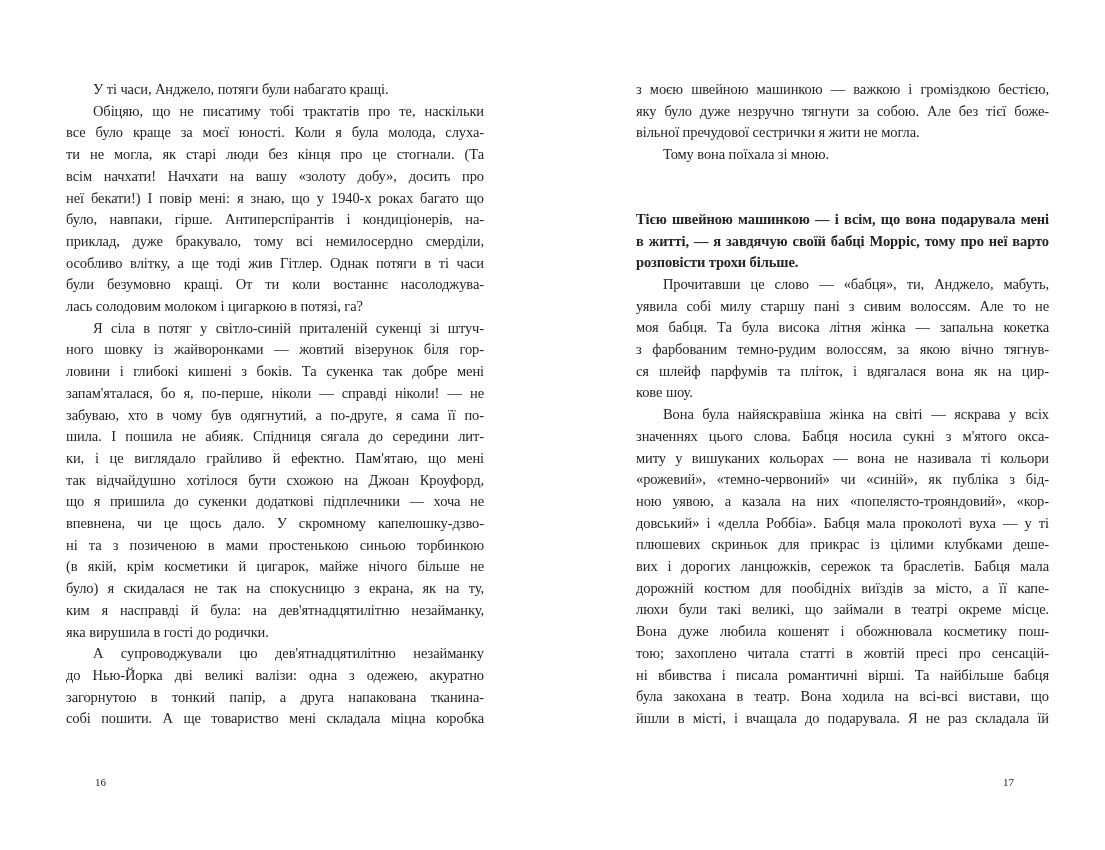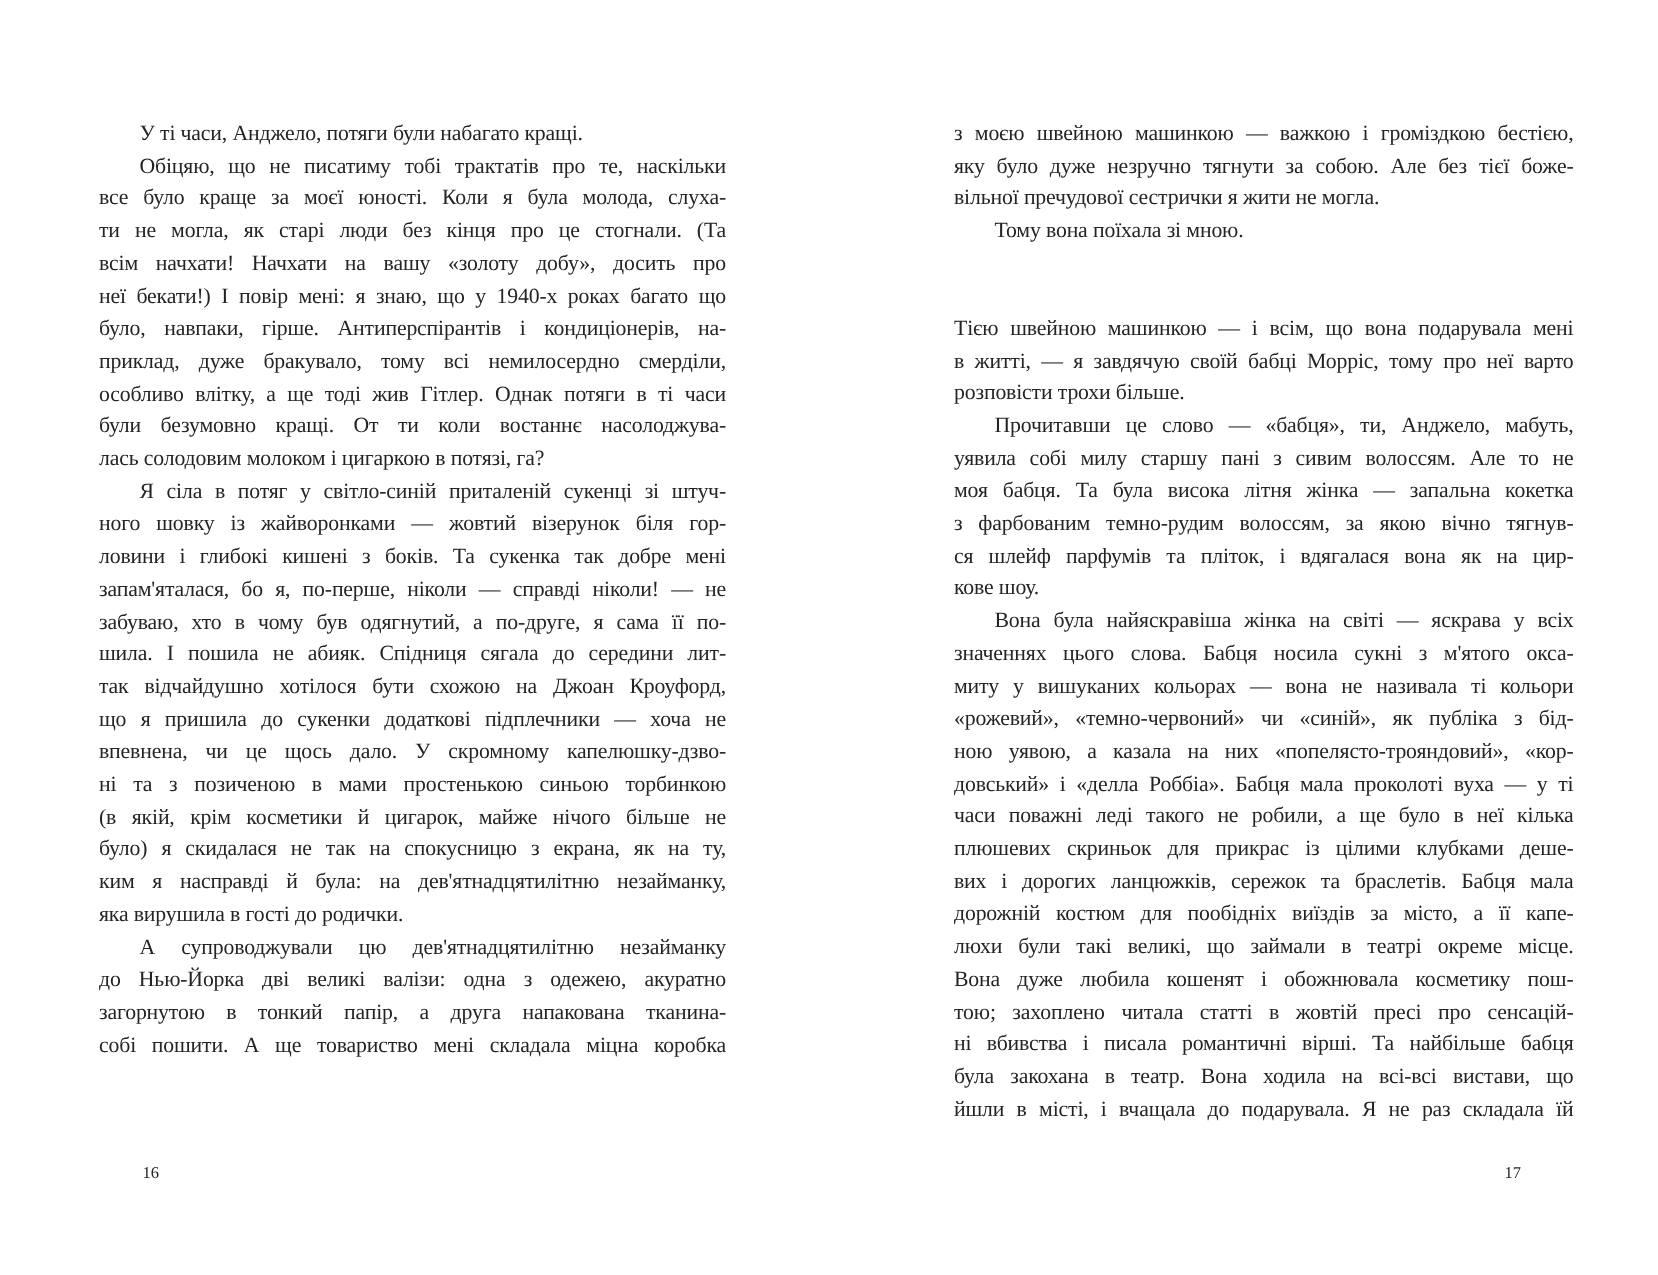--- a/index.html
+++ b/index.html
@@ -38,20 +38,21 @@
   .page-right .text-block {
     left: 68px;
     width: 413px;
     margin-left: 16px;
   }
   .paragraph {
     margin: 0;
   }
   .paragraph.gap-before {
     margin-top: 43px;
+    font-weight: bold;
   }
   .line {
     font-size: 14.5px;
     line-height: 21.7px;
     letter-spacing: -0.1px;
     text-align: justify;
     text-align-last: justify;
     -moz-text-align-last: justify;
   }
   .line.indent {
@@ -96,20 +97,21 @@
           <div class="line">були безумовно кращі. От ти коли востаннє насолоджува-</div>
           <div class="line end">лась солодовим молоком і цигаркою в потязі, га?</div>
         </div>
         <div class="paragraph">
           <div class="line indent">Я сіла в потяг у світло-синій приталеній сукенці зі штуч-</div>
           <div class="line">ного шовку із жайворонками — жовтий візерунок біля гор-</div>
           <div class="line">ловини і глибокі кишені з боків. Та сукенка так добре мені</div>
           <div class="line">запам'яталася, бо я, по-перше, ніколи — справді ніколи! — не</div>
           <div class="line">забуваю, хто в чому був одягнутий, а по-друге, я сама її по-</div>
           <div class="line">шила. І пошила не абияк. Спідниця сягала до середини лит-</div>
+          <div class="line">ки, і це виглядало грайливо й ефектно. Пам'ятаю, що мені</div>
           <div class="line">так відчайдушно хотілося бути схожою на Джоан Кроуфорд,</div>
           <div class="line">що я пришила до сукенки додаткові підплечники — хоча не</div>
           <div class="line">впевнена, чи це щось дало. У скромному капелюшку-дзво-</div>
           <div class="line">ні та з позиченою в мами простенькою синьою торбинкою</div>
           <div class="line">(в якій, крім косметики й цигарок, майже нічого більше не</div>
           <div class="line">було) я скидалася не так на спокусницю з екрана, як на ту,</div>
           <div class="line">ким я насправді й була: на дев'ятнадцятилітню незайманку,</div>
           <div class="line end">яка вирушила в гості до родички.</div>
         </div>
         <div class="paragraph">
@@ -144,21 +146,20 @@
           <div class="line">ся шлейф парфумів та пліток, і вдягалася вона як на цир-</div>
           <div class="line end">кове шоу.</div>
         </div>
         <div class="paragraph">
           <div class="line indent">Вона була найяскравіша жінка на світі — яскрава у всіх</div>
           <div class="line">значеннях цього слова. Бабця носила сукні з м'ятого окса-</div>
           <div class="line">миту у вишуканих кольорах — вона не називала ті кольори</div>
           <div class="line">«рожевий», «темно-червоний» чи «синій», як публіка з бід-</div>
           <div class="line">ною уявою, а казала на них «попелясто-трояндовий», «кор-</div>
           <div class="line">довський» і «делла Роббіа». Бабця мала проколоті вуха — у ті</div>
-          <div class="line">часи поважні леді такого не робили, а ще було в неї кілька</div>
           <div class="line">плюшевих скриньок для прикрас із цілими клубками деше-</div>
           <div class="line">вих і дорогих ланцюжків, сережок та браслетів. Бабця мала</div>
           <div class="line">дорожній костюм для пообідніх виїздів за місто, а її капе-</div>
           <div class="line">люхи були такі великі, що займали в театрі окреме місце.</div>
           <div class="line">Вона дуже любила кошенят і обожнювала косметику пош-</div>
           <div class="line">тою; захоплено читала статті в жовтій пресі про сенсацій-</div>
           <div class="line">ні вбивства і писала романтичні вірші. Та найбільше бабця</div>
           <div class="line">була закохана в театр. Вона ходила на всі-всі вистави, що</div>
           <div class="line">йшли в місті, і вчащала до подарувала. Я не раз складала їй</div>
         </div>

